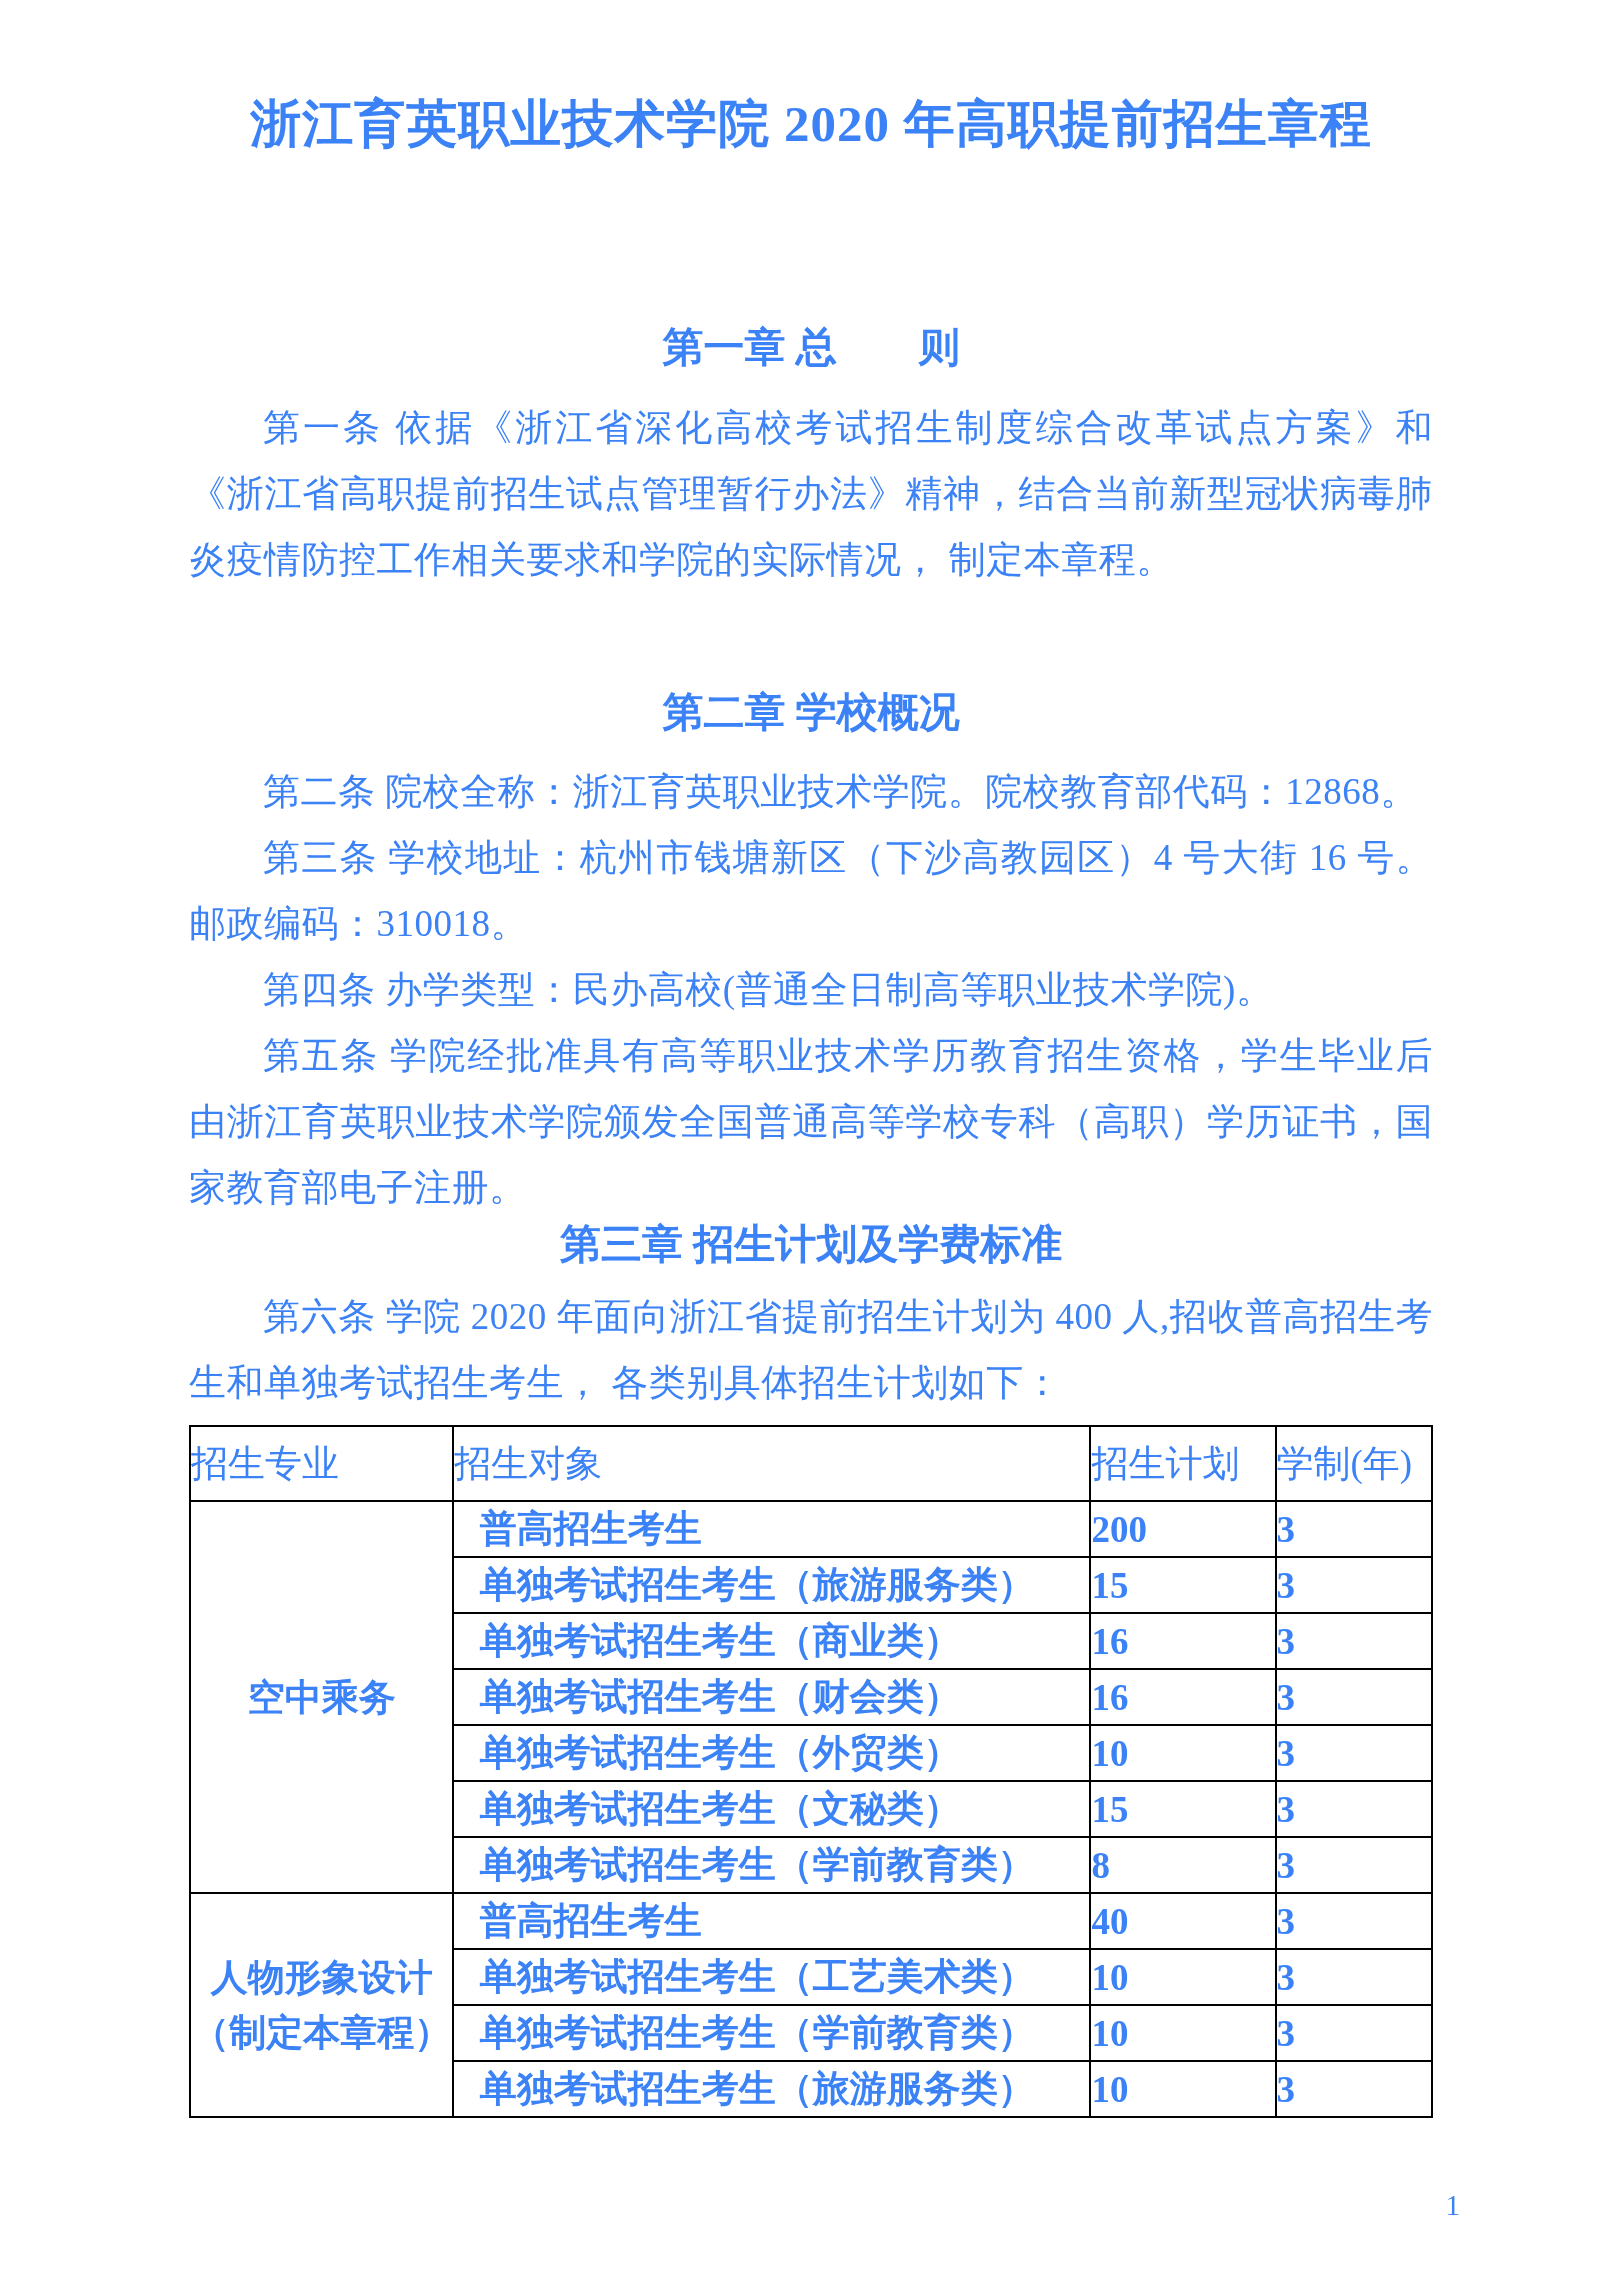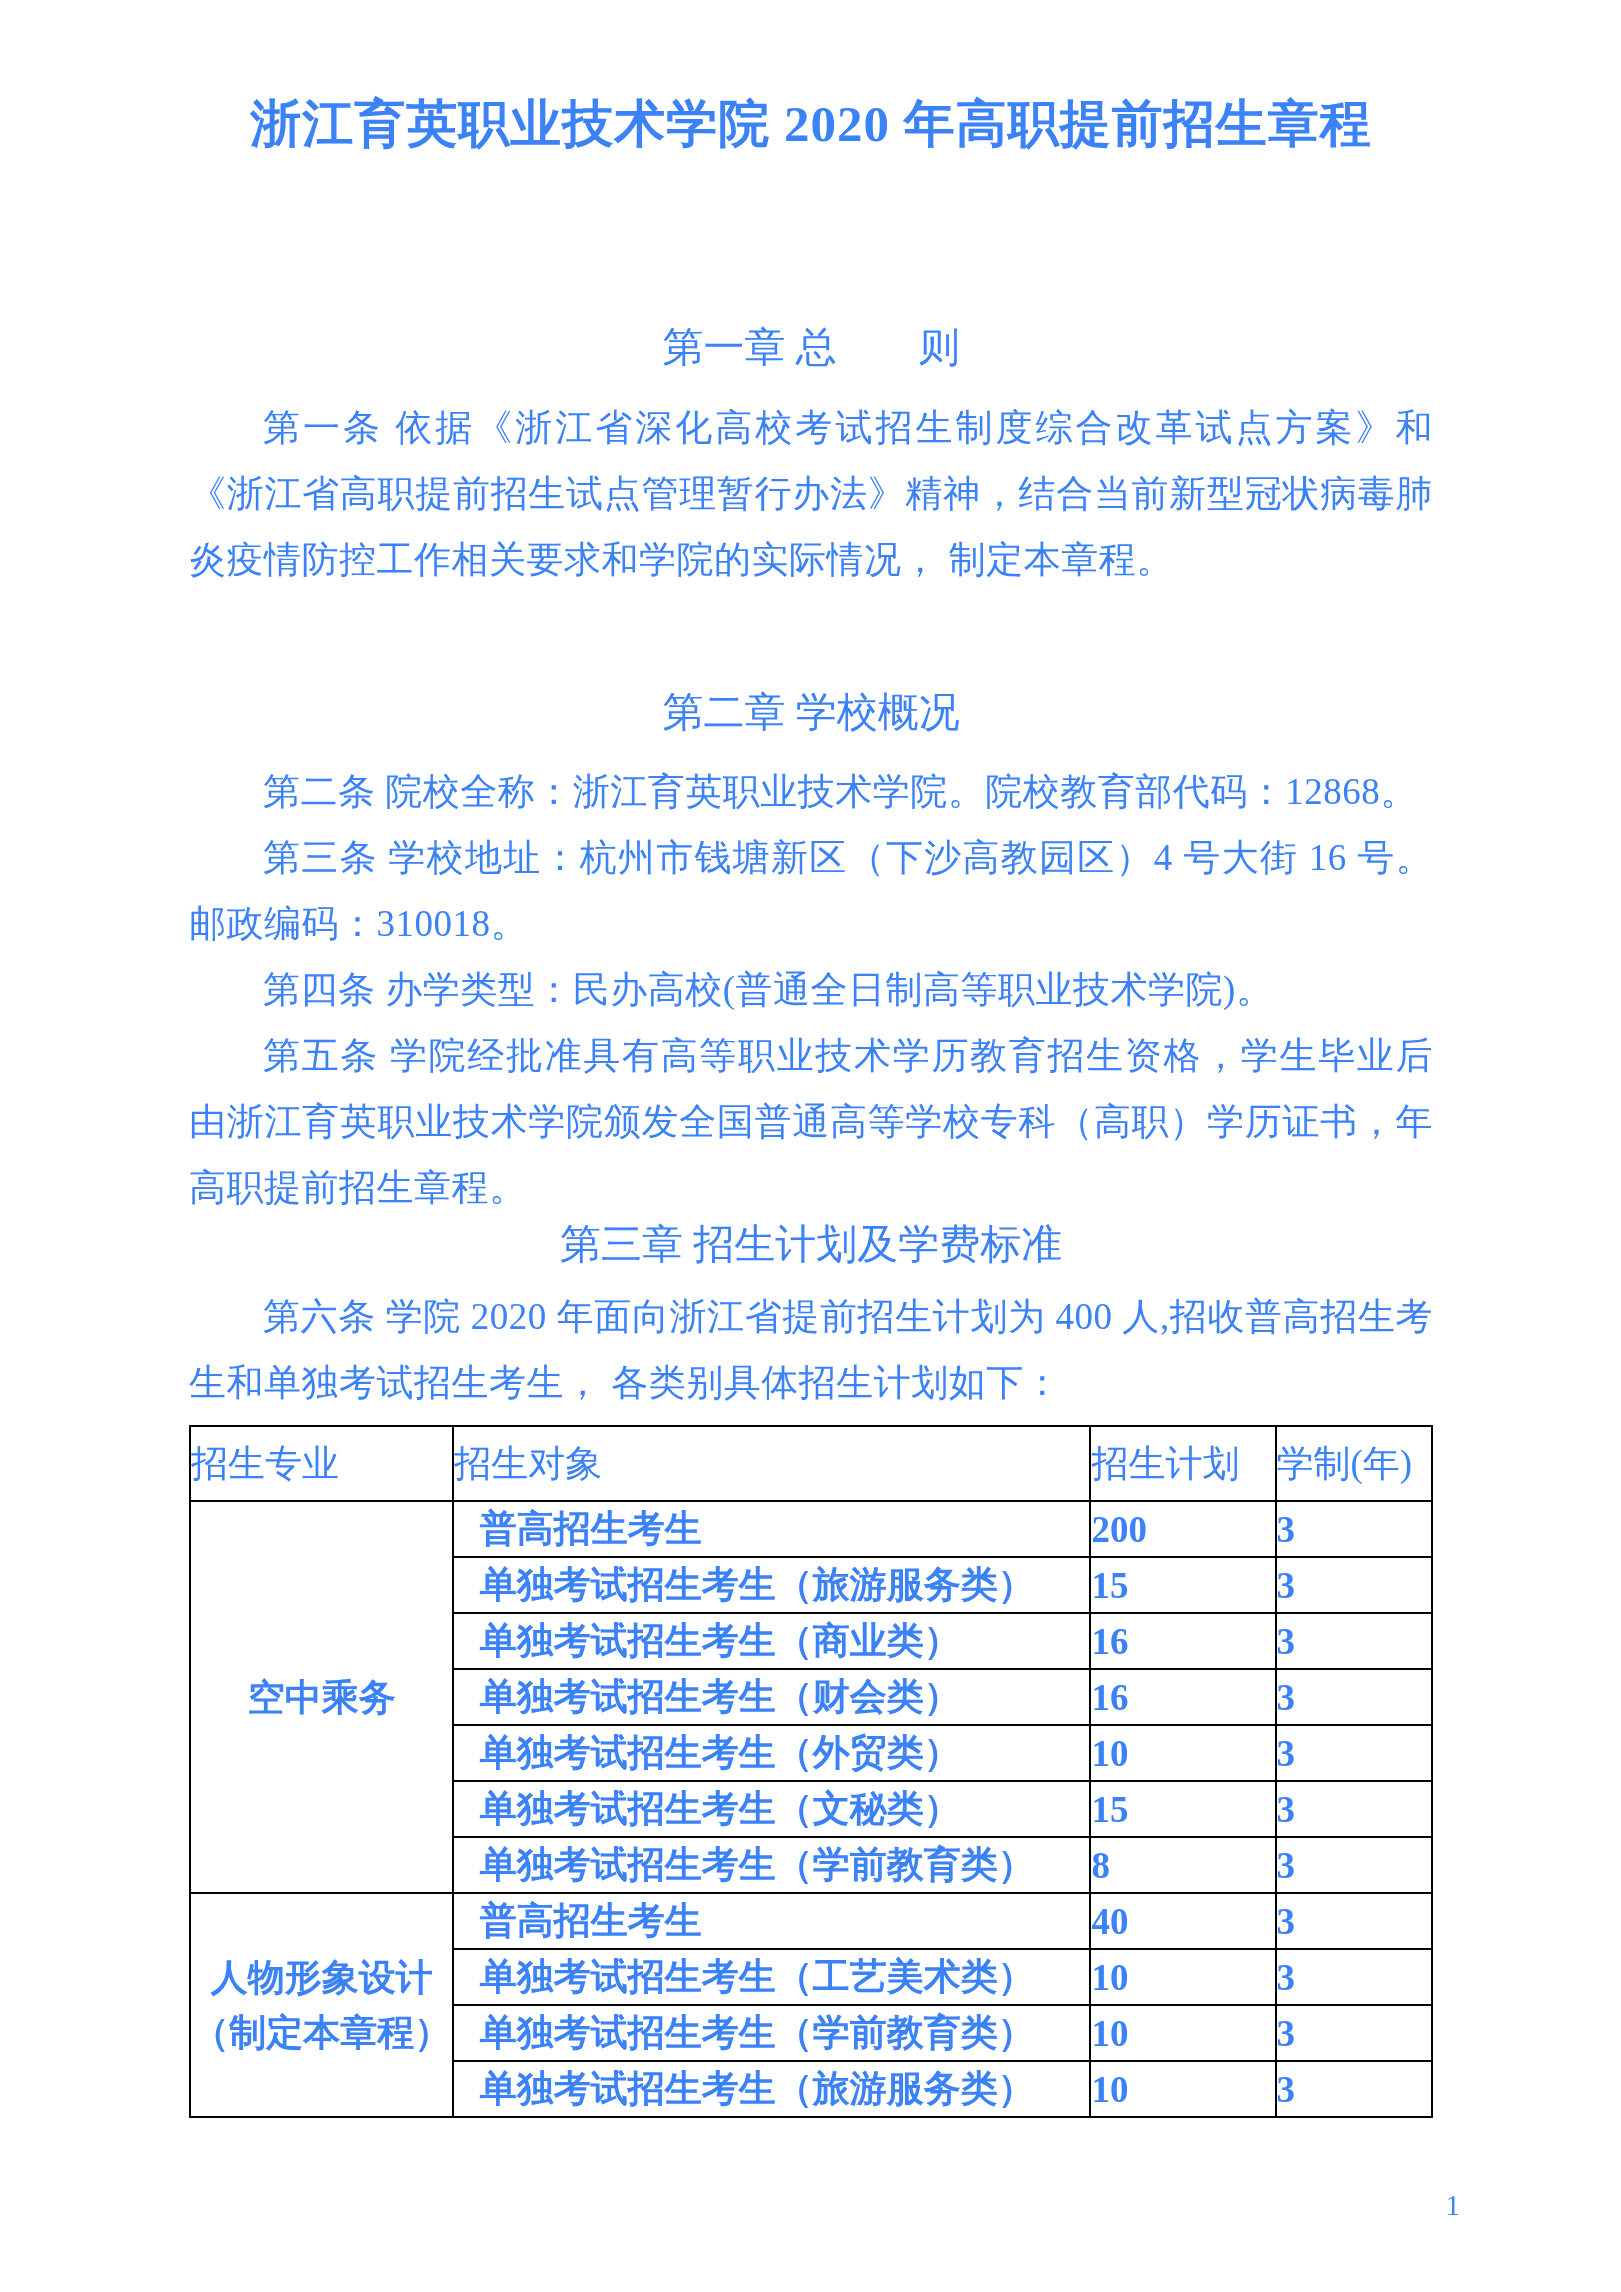--- a/index.html
+++ b/index.html
@@ -20,21 +20,21 @@
     font-size: 51px;
     font-weight: bold;
     line-height: 69px;
     text-align: center;
     white-space: nowrap;
     letter-spacing: 1px;
   }
   .chapter-heading {
     margin: 0;
     font-size: 41px;
-    font-weight: normal;
+    font-weight: bold;
     line-height: 47px;
     text-align: center;
   }
   .chapter-heading.ch1 { margin-top: 165px; margin-bottom: 23.5px; }
   .chapter-heading.ch2 { margin-top: 96px;  margin-bottom: 23.5px; }
   .chapter-heading.ch3 { margin-top: 0;     margin-bottom: 15.7px; }
   .para {
     margin: 0;
     font-size: 37px;
     line-height: 66px;
@@ -92,21 +92,21 @@
 
   <h1 class="doc-title">浙江育英职业技术学院 2020 年高职提前招生章程</h1>
 
   <h2 class="chapter-heading ch1">第一章 总　　则</h2>
   <p class="para">第一条 依据《浙江省深化高校考试招生制度综合改革试点方案》和《浙江省高职提前招生试点管理暂行办法》精神，结合当前新型冠状病毒肺炎疫情防控工作相关要求和学院的实际情况， 制定本章程。</p>
 
   <h2 class="chapter-heading ch2">第二章 学校概况</h2>
   <p class="para">第二条 院校全称：浙江育英职业技术学院。院校教育部代码：12868。</p>
   <p class="para">第三条 学校地址：杭州市钱塘新区（下沙高教园区）4 号大街 16 号。邮政编码：310018。</p>
   <p class="para">第四条 办学类型：民办高校(普通全日制高等职业技术学院)。</p>
-  <p class="para">第五条 学院经批准具有高等职业技术学历教育招生资格，学生毕业后由浙江育英职业技术学院颁发全国普通高等学校专科（高职）学历证书，年高职提前招生章程。</p>
+  <p class="para">第五条 学院经批准具有高等职业技术学历教育招生资格，学生毕业后由浙江育英职业技术学院颁发全国普通高等学校专科（高职）学历证书，国家教育部电子注册。</p>
 
   <h2 class="chapter-heading ch3">第三章 招生计划及学费标准</h2>
   <p class="para">第六条 学院 2020 年面向浙江省提前招生计划为 400 人,招收普高招生考生和单独考试招生考生， 各类别具体招生计划如下：</p>
 
   <table class="plan-table">
     <colgroup>
       <col class="col-major">
       <col class="col-target">
       <col class="col-plan">
       <col class="col-duration">

